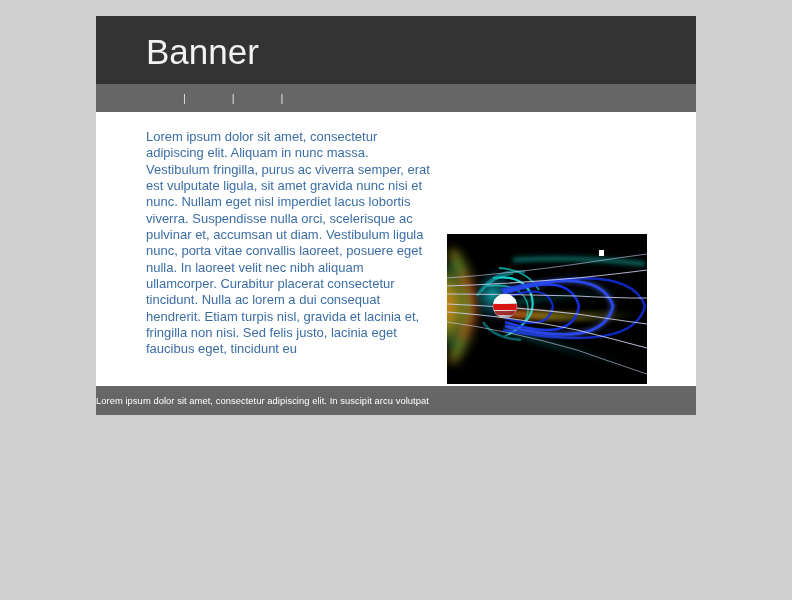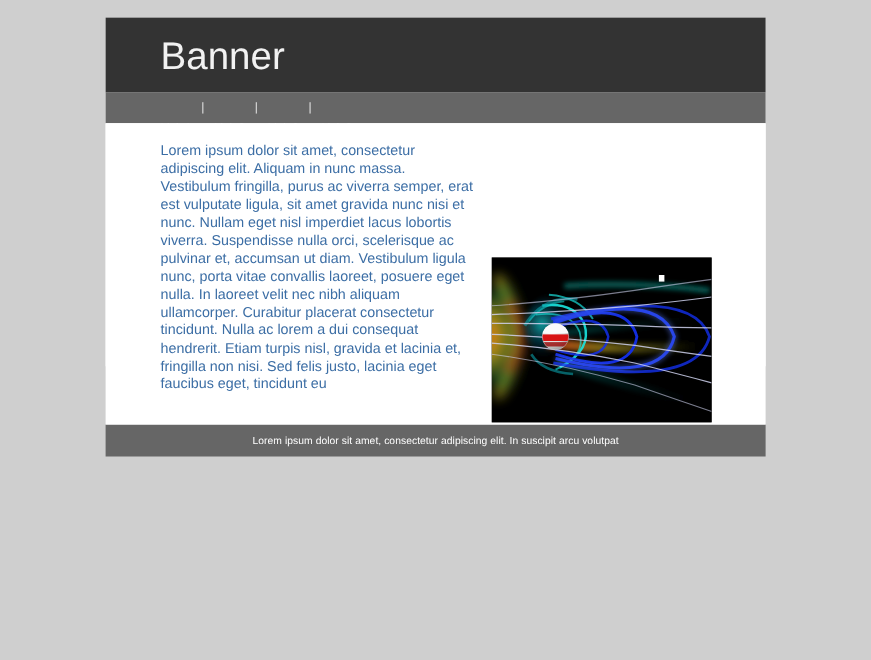--- a/index.html
+++ b/index.html
@@ -100,21 +100,21 @@
     overflow: hidden;
   }
   .figure svg { display: block; }
 
   
   .footer {
     height: 29px;
     background: #666666;
     display: flex;
     align-items: center;
-    justify-content: center;
+    justify-content: flex-start;
   }
   .footer-text {
     color: #ffffff;
     font-size: 9.4px;
     line-height: 11px;
     letter-spacing: 0.05px;
     white-space: nowrap;
   }
 </style>
 </head>

